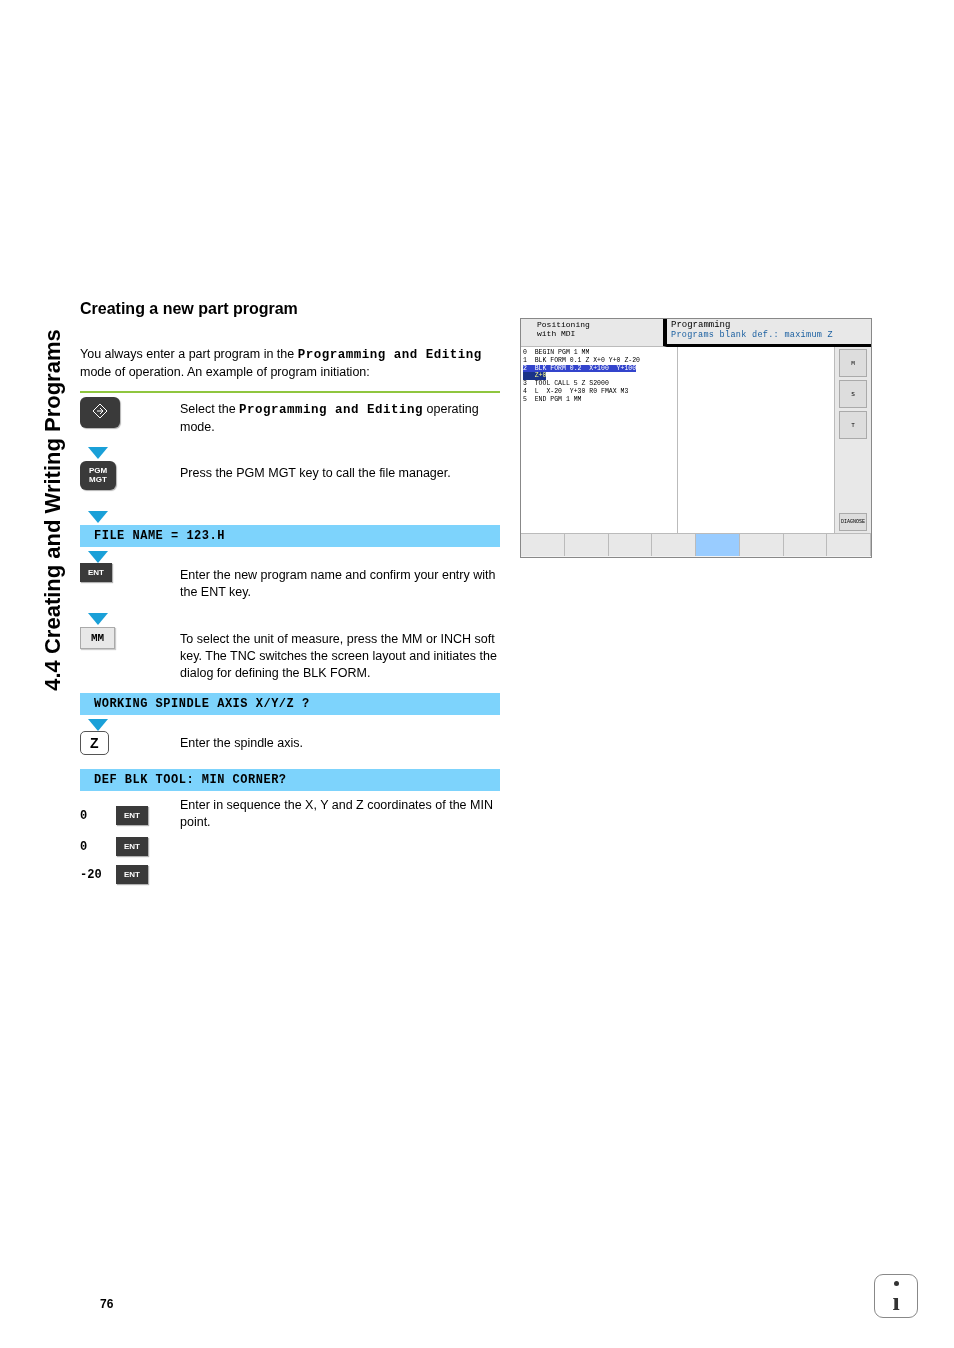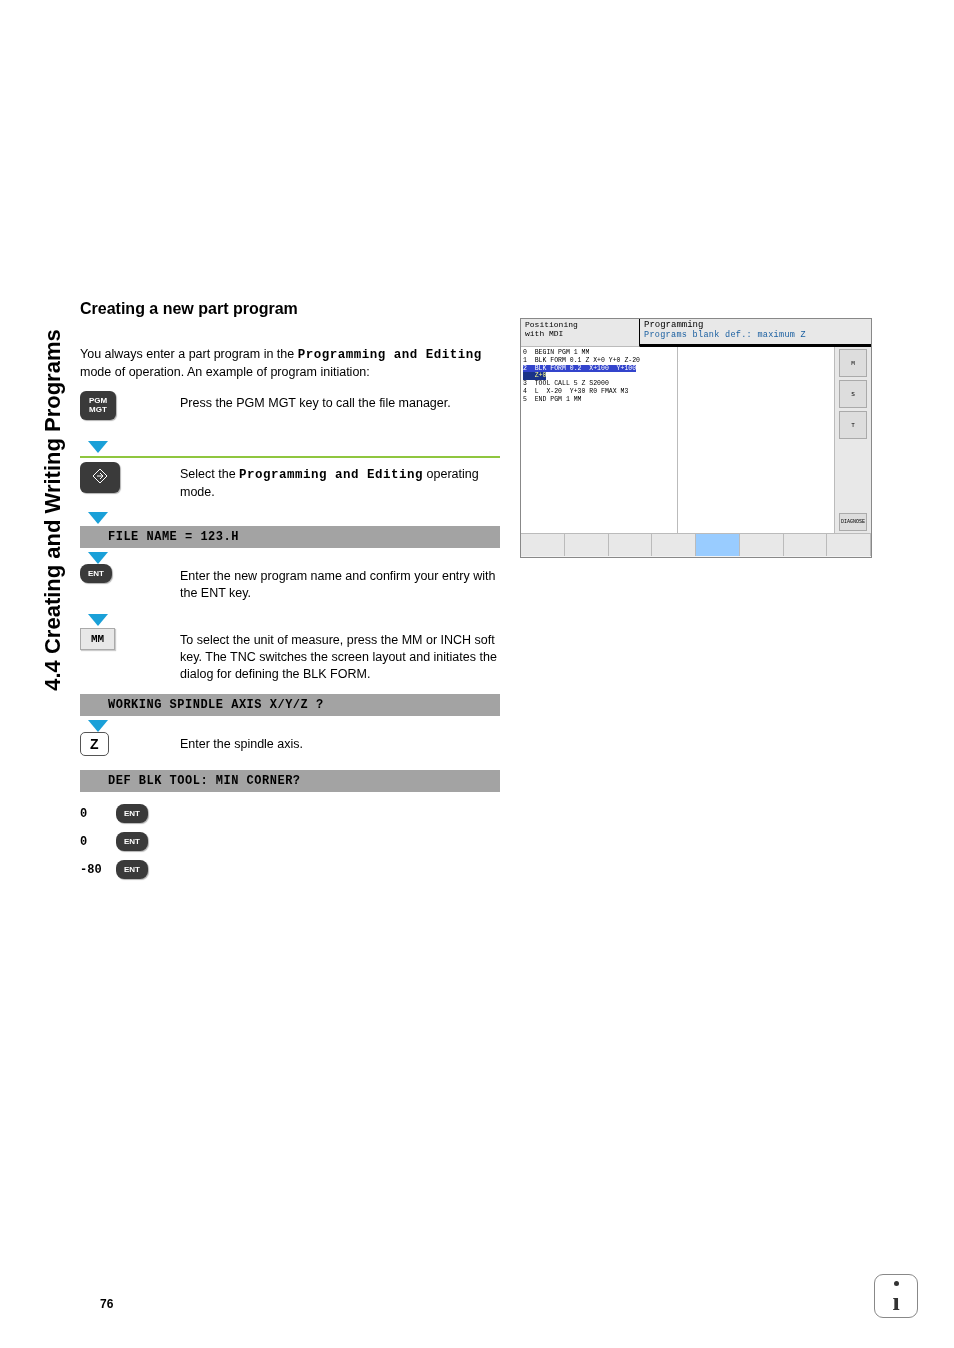--- a/index.html
+++ b/index.html
@@ -83,21 +83,21 @@
     min-width: 28px;
     text-align: center;
     line-height: 1.1;
     box-shadow: 1px 1px 1px rgba(0,0,0,0.3);
   }
   .key-ent {
     background: #3a3a3a;
     color: #fff;
     font-size: 8px;
     font-weight: bold;
-    border-radius: 8px;
+    border-radius: 0;
     padding: 5px 8px;
     text-align: center;
     box-shadow: 1px 1px 1px rgba(0,0,0,0.3);
   }
   .key-soft {
     background: #e8e8e8;
     border: 1px solid #aaa;
     font-family: "Courier New", monospace;
     font-size: 11px;
     font-weight: bold;
@@ -111,25 +111,25 @@
     font-size: 14px;
     padding: 3px 9px;
     background: #fff;
   }
   .select-text {
     font-size: 12.5px;
     line-height: 1.35;
     margin: 10px 0 6px 0;
   }
   .prompt-bar {
-    background: #a3a3a3;
+    background: #7dd3fc;
     font-family: "Courier New", monospace;
     font-weight: bold;
     font-size: 12px;
-    padding: 4px 28px;
+    padding: 4px 14px;
     letter-spacing: 0.5px;
   }
   .num-val {
     font-family: "Courier New", monospace;
     font-weight: bold;
     font-size: 12px;
     min-width: 28px;
   }
   .min-row {
     display: flex;
@@ -149,24 +149,24 @@
     background: #f2f2f2;
     font-family: "Courier New", monospace;
   }
   .ss-header {
     display: flex;
     height: 28px;
   }
   .ss-header-left {
     width: 110px;
     background: #e8e8e8;
-    border-right: 1px solid #000000;
+    border-right: 4px solid #000000;
     border-bottom: 1px solid #bbb;
     font-size: 8px;
-    padding: 2px 4px;
+    padding: 2px 16px;
     line-height: 1.1;
   }
   .ss-header-right {
     flex: 1;
     background: #e8e8e8;
     border-bottom: 3px solid #000000;
     font-size: 9px;
     padding: 1px 4px;
   }
   .ss-title2 {
@@ -277,35 +277,20 @@
 <body>
 
 <div class="side-tab">
   <div class="side-tab-text">4.4 Creating and Writing Programs</div>
 </div>
 
 <div class="content">
   <h2>Creating a new part program</h2>
   <div class="intro">
     <span>You always enter a part program in the </span><span class="mono-bold">Programming and Editing</span><span> mode of operation. An example of program initiation:</span>
-  </div>
-
-  <div class="step-block">
-    <div class="step-row">
-      <div class="key-col">
-        <div class="key-hard" style="white-space:pre;">PGM
-MGT</div>
-      </div>
-      <div class="desc-col">Press the PGM MGT key to call the file manager.</div>
-    </div>
-    <div class="arrow-down" style="padding-left:8px;">
-      <svg width="20" height="12">
-          <path d="M0 0 H20 L10 12 Z" fill="#1aa0d8"></path>
-        </svg>
-    </div>
   </div>
 
   <div class="step-block">
     <div class="step-sep"></div>
     <div class="step-row">
       <div class="key-col">
         <div class="key-hard" style="padding:6px;">
           <svg width="16" height="16" viewBox="0 0 16 16">
               <path d="M8 1 L15 8 L8 15 L1 8 Z" fill="none" stroke="#fff" stroke-width="1"></path>
               <path d="M8 5 L11 8 L8 11 M5 8 H11" fill="none" stroke="#fff" stroke-width="1"></path>
@@ -316,20 +301,35 @@
         <span>Select the </span><span class="mono-bold">Programming and Editing</span><span> operating mode.</span>
       </div>
     </div>
     <div class="arrow-down" style="padding-left:8px;">
       <svg width="20" height="12">
           <path d="M0 0 H20 L10 12 Z" fill="#1aa0d8"></path>
         </svg>
     </div>
   </div>
 
+  <div class="step-block">
+    <div class="step-row">
+      <div class="key-col">
+        <div class="key-hard" style="white-space:pre;">PGM
+MGT</div>
+      </div>
+      <div class="desc-col">Press the PGM MGT key to call the file manager.</div>
+    </div>
+    <div class="arrow-down" style="padding-left:8px;">
+      <svg width="20" height="12">
+          <path d="M0 0 H20 L10 12 Z" fill="#1aa0d8"></path>
+        </svg>
+    </div>
+  </div>
+
 
   <div class="prompt-bar">FILE NAME = 123.H</div>
 
   <div class="arrow-down" style="padding-left:8px; margin-top:4px;">
     <svg width="20" height="12">
         <path d="M0 0 H20 L10 12 Z" fill="#1aa0d8"></path>
       </svg>
   </div>
 
   <div class="step-block">
@@ -371,28 +371,29 @@
       <div class="desc-col">Enter the spindle axis.</div>
     </div>
   </div>
 
   <div class="prompt-bar">DEF BLK TOOL: MIN CORNER?</div>
 
   <div style="margin-top:6px;">
     <div class="min-row">
       <div class="num-col"><span class="num-val">0</span></div>
       <div class="ent-col"><div class="key-ent" style="display:inline-block;">ENT</div></div>
+      <div class="desc-col" style="padding-top:0;">Enter in sequence the X, Y and Z coordinates of the MIN point.</div>
     </div>
     <div class="min-row">
       <div class="num-col"><span class="num-val">0</span></div>
       <div class="ent-col"><div class="key-ent" style="display:inline-block;">ENT</div></div>
       <div></div>
     </div>
     <div class="min-row">
-      <div class="num-col"><span class="num-val">-80</span></div>
+      <div class="num-col"><span class="num-val">-20</span></div>
       <div class="ent-col"><div class="key-ent" style="display:inline-block;">ENT</div></div>
       <div></div>
     </div>
   </div>
 </div>
 
 <div class="screenshot">
   <div class="ss-header">
     <div class="ss-header-left" style="white-space:pre;">Positioning
 with MDI</div>

